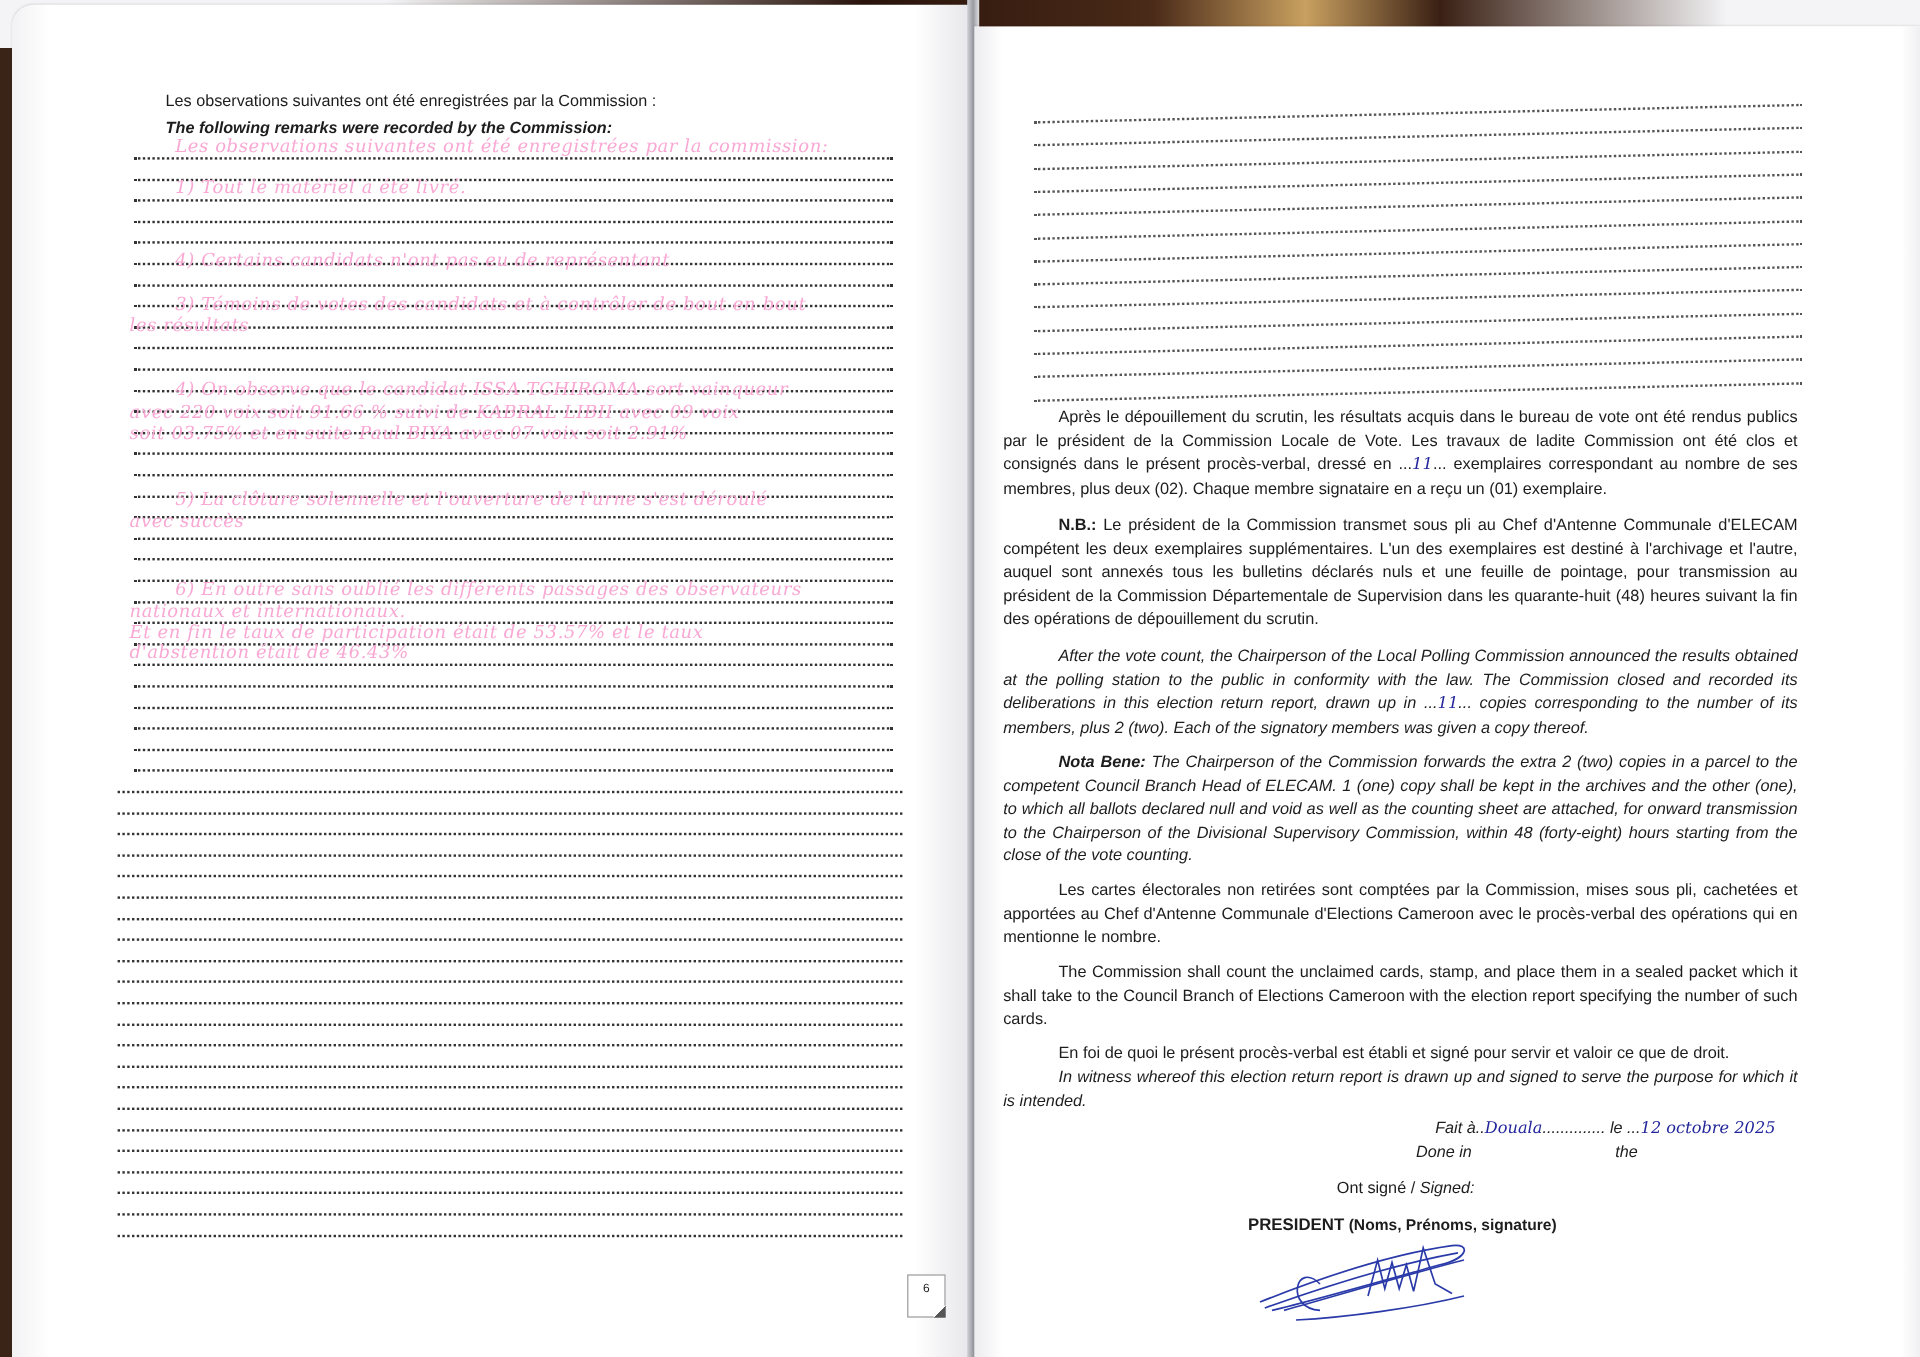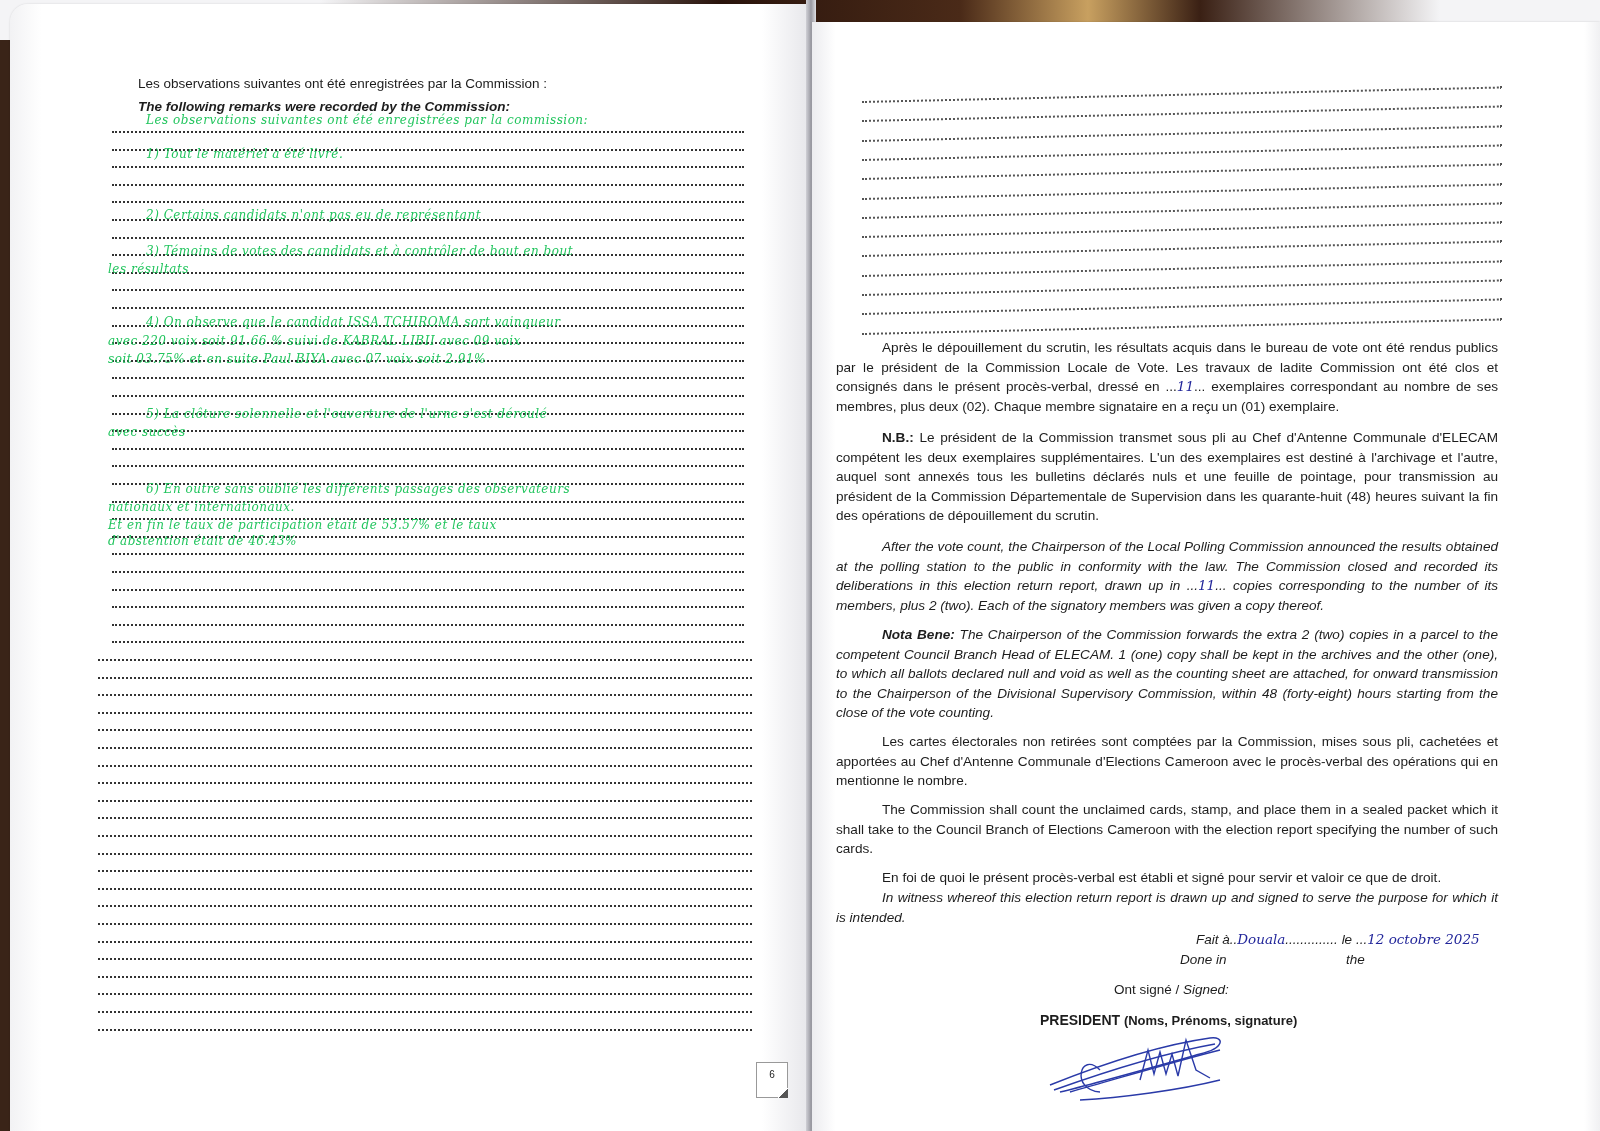--- a/index.html
+++ b/index.html
@@ -32,23 +32,23 @@
   .print {
     position:absolute; color:#1d1d1d;
     font-family:"Liberation Sans", sans-serif; font-size:13.5px; line-height:19px;
   }
   .print.it { font-style:italic; }
   .dots {
     position:absolute; height:0;
     border-top:2px dotted #333;
   }
   .hand {
-    position:absolute; color:#22c55e;
+    position:absolute; color:#f9a8d4;
     font-family:"DejaVu Serif", serif; font-style:italic;
-    font-size:12px; letter-spacing:0.5px; white-space:nowrap;
+    font-size:15px; letter-spacing:0.5px; white-space:nowrap;
   }
   .para {
     position:absolute; left:836px; width:662px;
     font-family:"Liberation Sans", sans-serif; font-size:13.6px; line-height:19.5px;
     color:#1d1d1d; text-align:justify;
   }
   .para .indent { display:inline-block; width:46px; }
   .para.it { font-style:italic; }
   .fill { color:#22269a; font-family:"DejaVu Serif", serif; font-style:italic; }
   .bold { font-weight:bold; }
@@ -121,21 +121,21 @@
     <div class="dots" style="left: 98px; top: 905px; width: 654px;"></div>
     <div class="dots" style="left: 98px; top: 923px; width: 654px;"></div>
     <div class="dots" style="left: 98px; top: 941px; width: 654px;"></div>
     <div class="dots" style="left: 98px; top: 958px; width: 654px;"></div>
     <div class="dots" style="left: 98px; top: 976px; width: 654px;"></div>
     <div class="dots" style="left: 98px; top: 993px; width: 654px;"></div>
     <div class="dots" style="left: 98px; top: 1011px; width: 654px;"></div>
     <div class="dots" style="left: 98px; top: 1029px; width: 654px;"></div>
     <div class="hand" style="left: 146px; top: 113px;">Les observations suivantes ont été enregistrées par la commission:</div>
     <div class="hand" style="left: 146px; top: 147px;">1) Tout le matériel a été livré.</div>
-    <div class="hand" style="left: 146px; top: 208px;">2) Certains candidats n'ont pas eu de représentant</div>
+    <div class="hand" style="left: 146px; top: 208px;">4) Certains candidats n'ont pas eu de représentant</div>
     <div class="hand" style="left: 146px; top: 244px;">3) Témoins de votes des candidats et à contrôler de bout en bout</div>
     <div class="hand" style="left: 108px; top: 262px;">les résultats</div>
     <div class="hand" style="left: 146px; top: 315px;">4) On observe que le candidat ISSA TCHIROMA sort vainqueur</div>
     <div class="hand" style="left: 108px; top: 334px;">avec 220 voix soit 91.66 % suivi de KABRAL LIBII avec 09 voix</div>
     <div class="hand" style="left: 108px; top: 352px;">soit 03.75% et en suite Paul BIYA avec 07 voix soit 2.91%</div>
     <div class="hand" style="left: 146px; top: 407px;">5) La clôture solennelle et l'ouverture de l'urne s'est déroulé</div>
     <div class="hand" style="left: 108px; top: 425px;">avec succès</div>
     <div class="hand" style="left: 146px; top: 482px;">6) En outre sans oublié les différents passages des observateurs</div>
     <div class="hand" style="left: 108px; top: 500px;">nationaux et internationaux.</div>
     <div class="hand" style="left: 108px; top: 518px;">Et en fin le taux de participation était de 53.57% et le taux</div>

